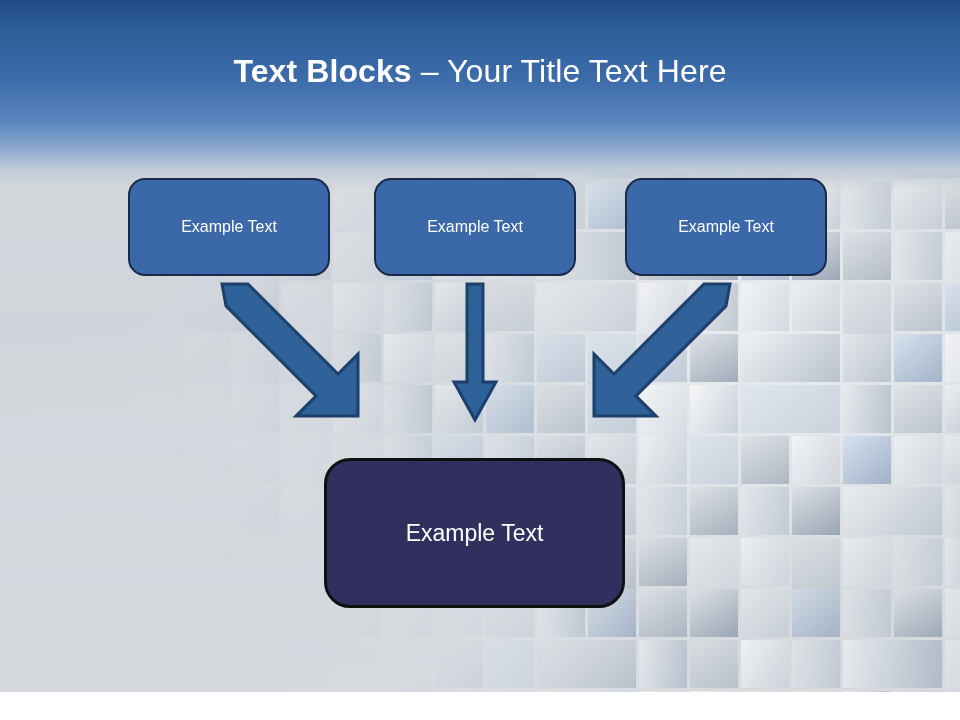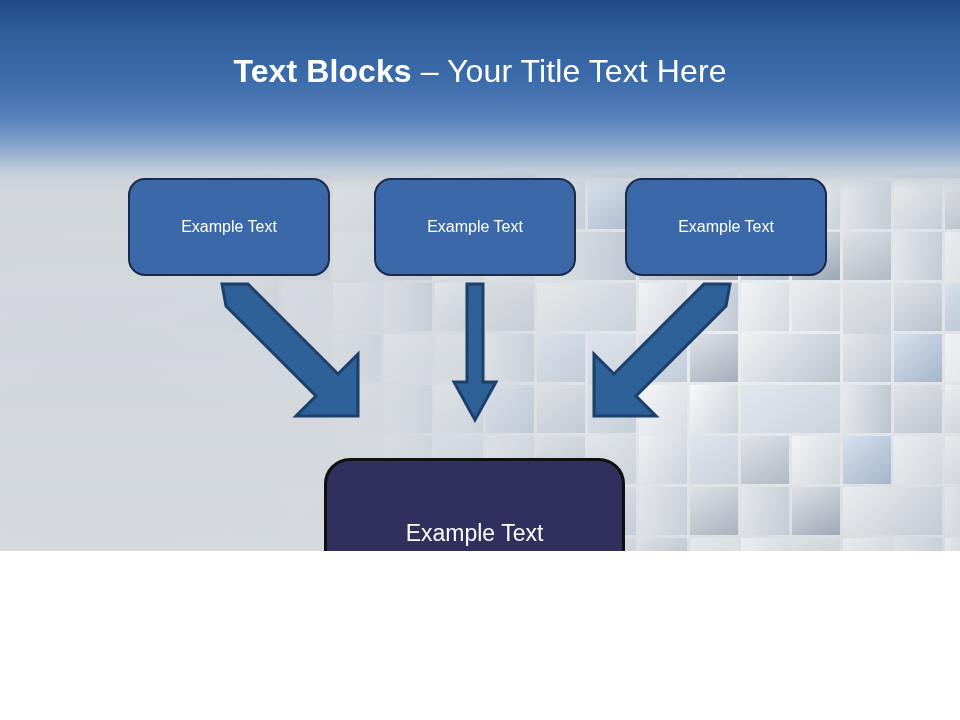--- a/index.html
+++ b/index.html
@@ -8,21 +8,21 @@
     padding: 0;
     background: #ffffff;
   }
   body {
     font-family: "Liberation Sans", sans-serif;
   }
 
   #slide {
     position: relative;
     width: 960px;
-    height: 551px;
+    height: 692px;
     overflow: hidden;
     background: #cfd4d9;
   }
 
   
   .mosaic-layer {
     position: absolute;
     inset: 0;
     overflow: hidden;
   }

